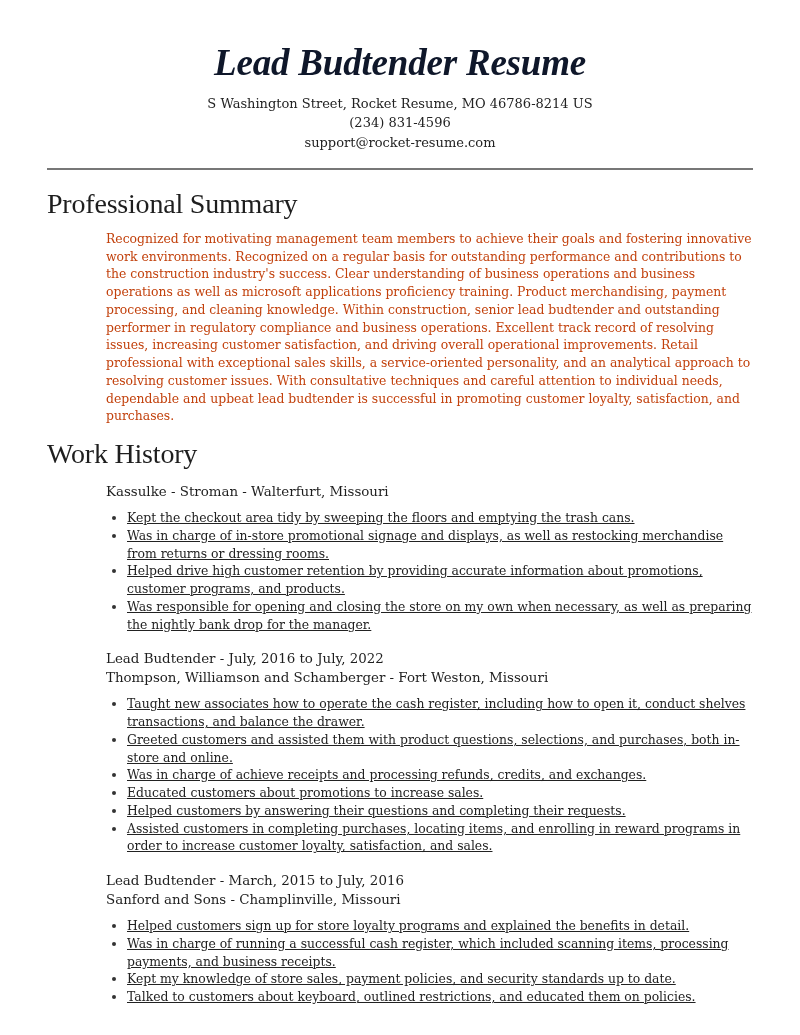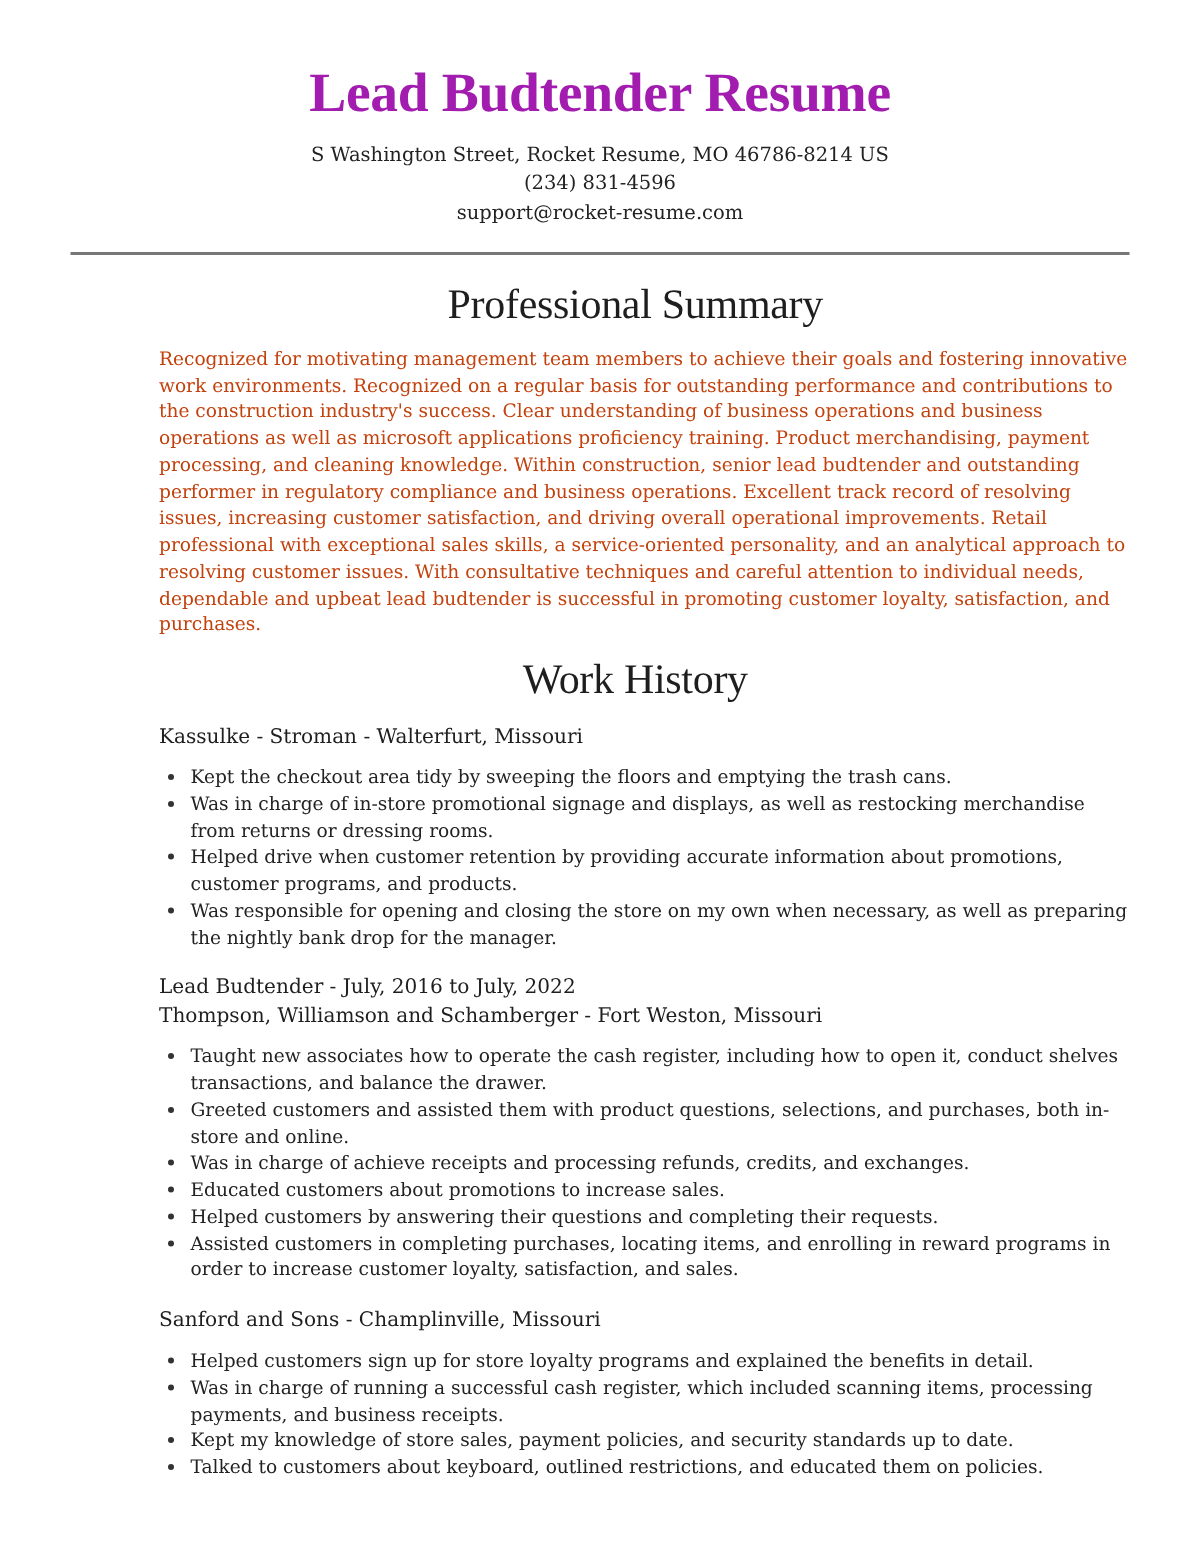--- a/index.html
+++ b/index.html
@@ -5,45 +5,46 @@
     html, body { margin: 0; padding: 0; background: #ffffff; }
     body {
       width: 800px; height: 1035px; overflow: hidden;
       font-family: "DejaVu Serif", "Liberation Serif", serif;
       color: #222222;
     }
     .page { position: relative; width: 800px; }
     .header { text-align: center; padding-top: 42px; }
     .title {
       font-family: "Liberation Serif", "DejaVu Serif", serif;
-      font-size: 37px; line-height: 42px; color: #a21caf; margin: 0;
+      font-size: 37px; line-height: 42px; color: #0f172a; margin: 0;
       letter-spacing: -0.2px;
+      font-style: italic;
     }
     .contact { margin-top: 10px; font-size: 13px; line-height: 19.3px; color: #222; }
     .contact div { white-space: nowrap; }
     .rule { margin: 16px 47px 0 47px; height: 2px; background: #777777; }
     .section-title {
       font-family: "Liberation Serif", "DejaVu Serif", serif;
       font-size: 28px; line-height: 32px; color: #1e1e1e;
-      margin: 0 0 0 47px; font-weight: normal; letter-spacing: -0.2px; text-align: center;
+      margin: 0 0 0 47px; font-weight: normal; letter-spacing: -0.2px;
     }
     .summary-title { margin-top: 18px; }
     .work-title { margin-top: 13px; }
     .summary {
       margin: 10px 46px 0 106px; font-size: 12.4px; line-height: 17.75px; color: #c2410c;
     }
     .job { margin: 0 46px 0 106px; }
     .job-line { font-size: 13.4px; line-height: 19px; color: #1e1e1e; white-space: nowrap; }
     .job + .job { margin-top: 16px; }
     .first-job { margin-top: 12px; }
     ul.bullets {
       margin: 8px 0 0 0; padding: 0 0 0 21px; list-style: none;
       font-size: 12.4px; line-height: 17.75px; color: #222;
     }
-    ul.bullets li { position: relative; }
+    ul.bullets li { position: relative; text-decoration: underline; }
     ul.bullets li::before {
       content: ""; position: absolute; left: -15px; top: 7px;
       width: 4px; height: 4px; border-radius: 50%; background: #333;
     }
   </style>
 </head>
 <body>
 
 <div class="page">
   <div class="header">
@@ -59,39 +60,40 @@
   <h2 class="section-title summary-title">Professional Summary</h2>
   <p class="summary">Recognized for motivating management team members to achieve their goals and fostering innovative work environments. Recognized on a regular basis for outstanding performance and contributions to the construction industry's success. Clear understanding of business operations and business operations as well as microsoft applications proficiency training. Product merchandising, payment processing, and cleaning knowledge. Within construction, senior lead budtender and outstanding performer in regulatory compliance and business operations. Excellent track record of resolving issues, increasing customer satisfaction, and driving overall operational improvements. Retail professional with exceptional sales skills, a service-oriented personality, and an analytical approach to resolving customer issues. With consultative techniques and careful attention to individual needs, dependable and upbeat lead budtender is successful in promoting customer loyalty, satisfaction, and purchases.</p>
 
   <h2 class="section-title work-title">Work History</h2>
 
   <div class="job first-job">
     <div class="job-line">Kassulke - Stroman - Walterfurt, Missouri</div>
     <ul class="bullets">
       <li>Kept the checkout area tidy by sweeping the floors and emptying the trash cans.</li>
       <li>Was in charge of in-store promotional signage and displays, as well as restocking merchandise from returns or dressing rooms.</li>
-      <li>Helped drive when customer retention by providing accurate information about promotions, customer programs, and products.</li>
+      <li>Helped drive high customer retention by providing accurate information about promotions, customer programs, and products.</li>
       <li>Was responsible for opening and closing the store on my own when necessary, as well as preparing the nightly bank drop for the manager.</li>
     </ul>
   </div>
 
   <div class="job">
     <div class="job-line">Lead Budtender - July, 2016 to July, 2022</div>
     <div class="job-line">Thompson, Williamson and Schamberger - Fort Weston, Missouri</div>
     <ul class="bullets">
       <li>Taught new associates how to operate the cash register, including how to open it, conduct shelves transactions, and balance the drawer.</li>
       <li>Greeted customers and assisted them with product questions, selections, and purchases, both in-store and online.</li>
       <li>Was in charge of achieve receipts and processing refunds, credits, and exchanges.</li>
       <li>Educated customers about promotions to increase sales.</li>
       <li>Helped customers by answering their questions and completing their requests.</li>
       <li>Assisted customers in completing purchases, locating items, and enrolling in reward programs in order to increase customer loyalty, satisfaction, and sales.</li>
     </ul>
   </div>
 
   <div class="job">
+    <div class="job-line">Lead Budtender - March, 2015 to July, 2016</div>
     <div class="job-line">Sanford and Sons - Champlinville, Missouri</div>
     <ul class="bullets">
       <li>Helped customers sign up for store loyalty programs and explained the benefits in detail.</li>
       <li>Was in charge of running a successful cash register, which included scanning items, processing payments, and business receipts.</li>
       <li>Kept my knowledge of store sales, payment policies, and security standards up to date.</li>
       <li>Talked to customers about keyboard, outlined restrictions, and educated them on policies.</li>
 
     </ul>
   </div>
 </div>

